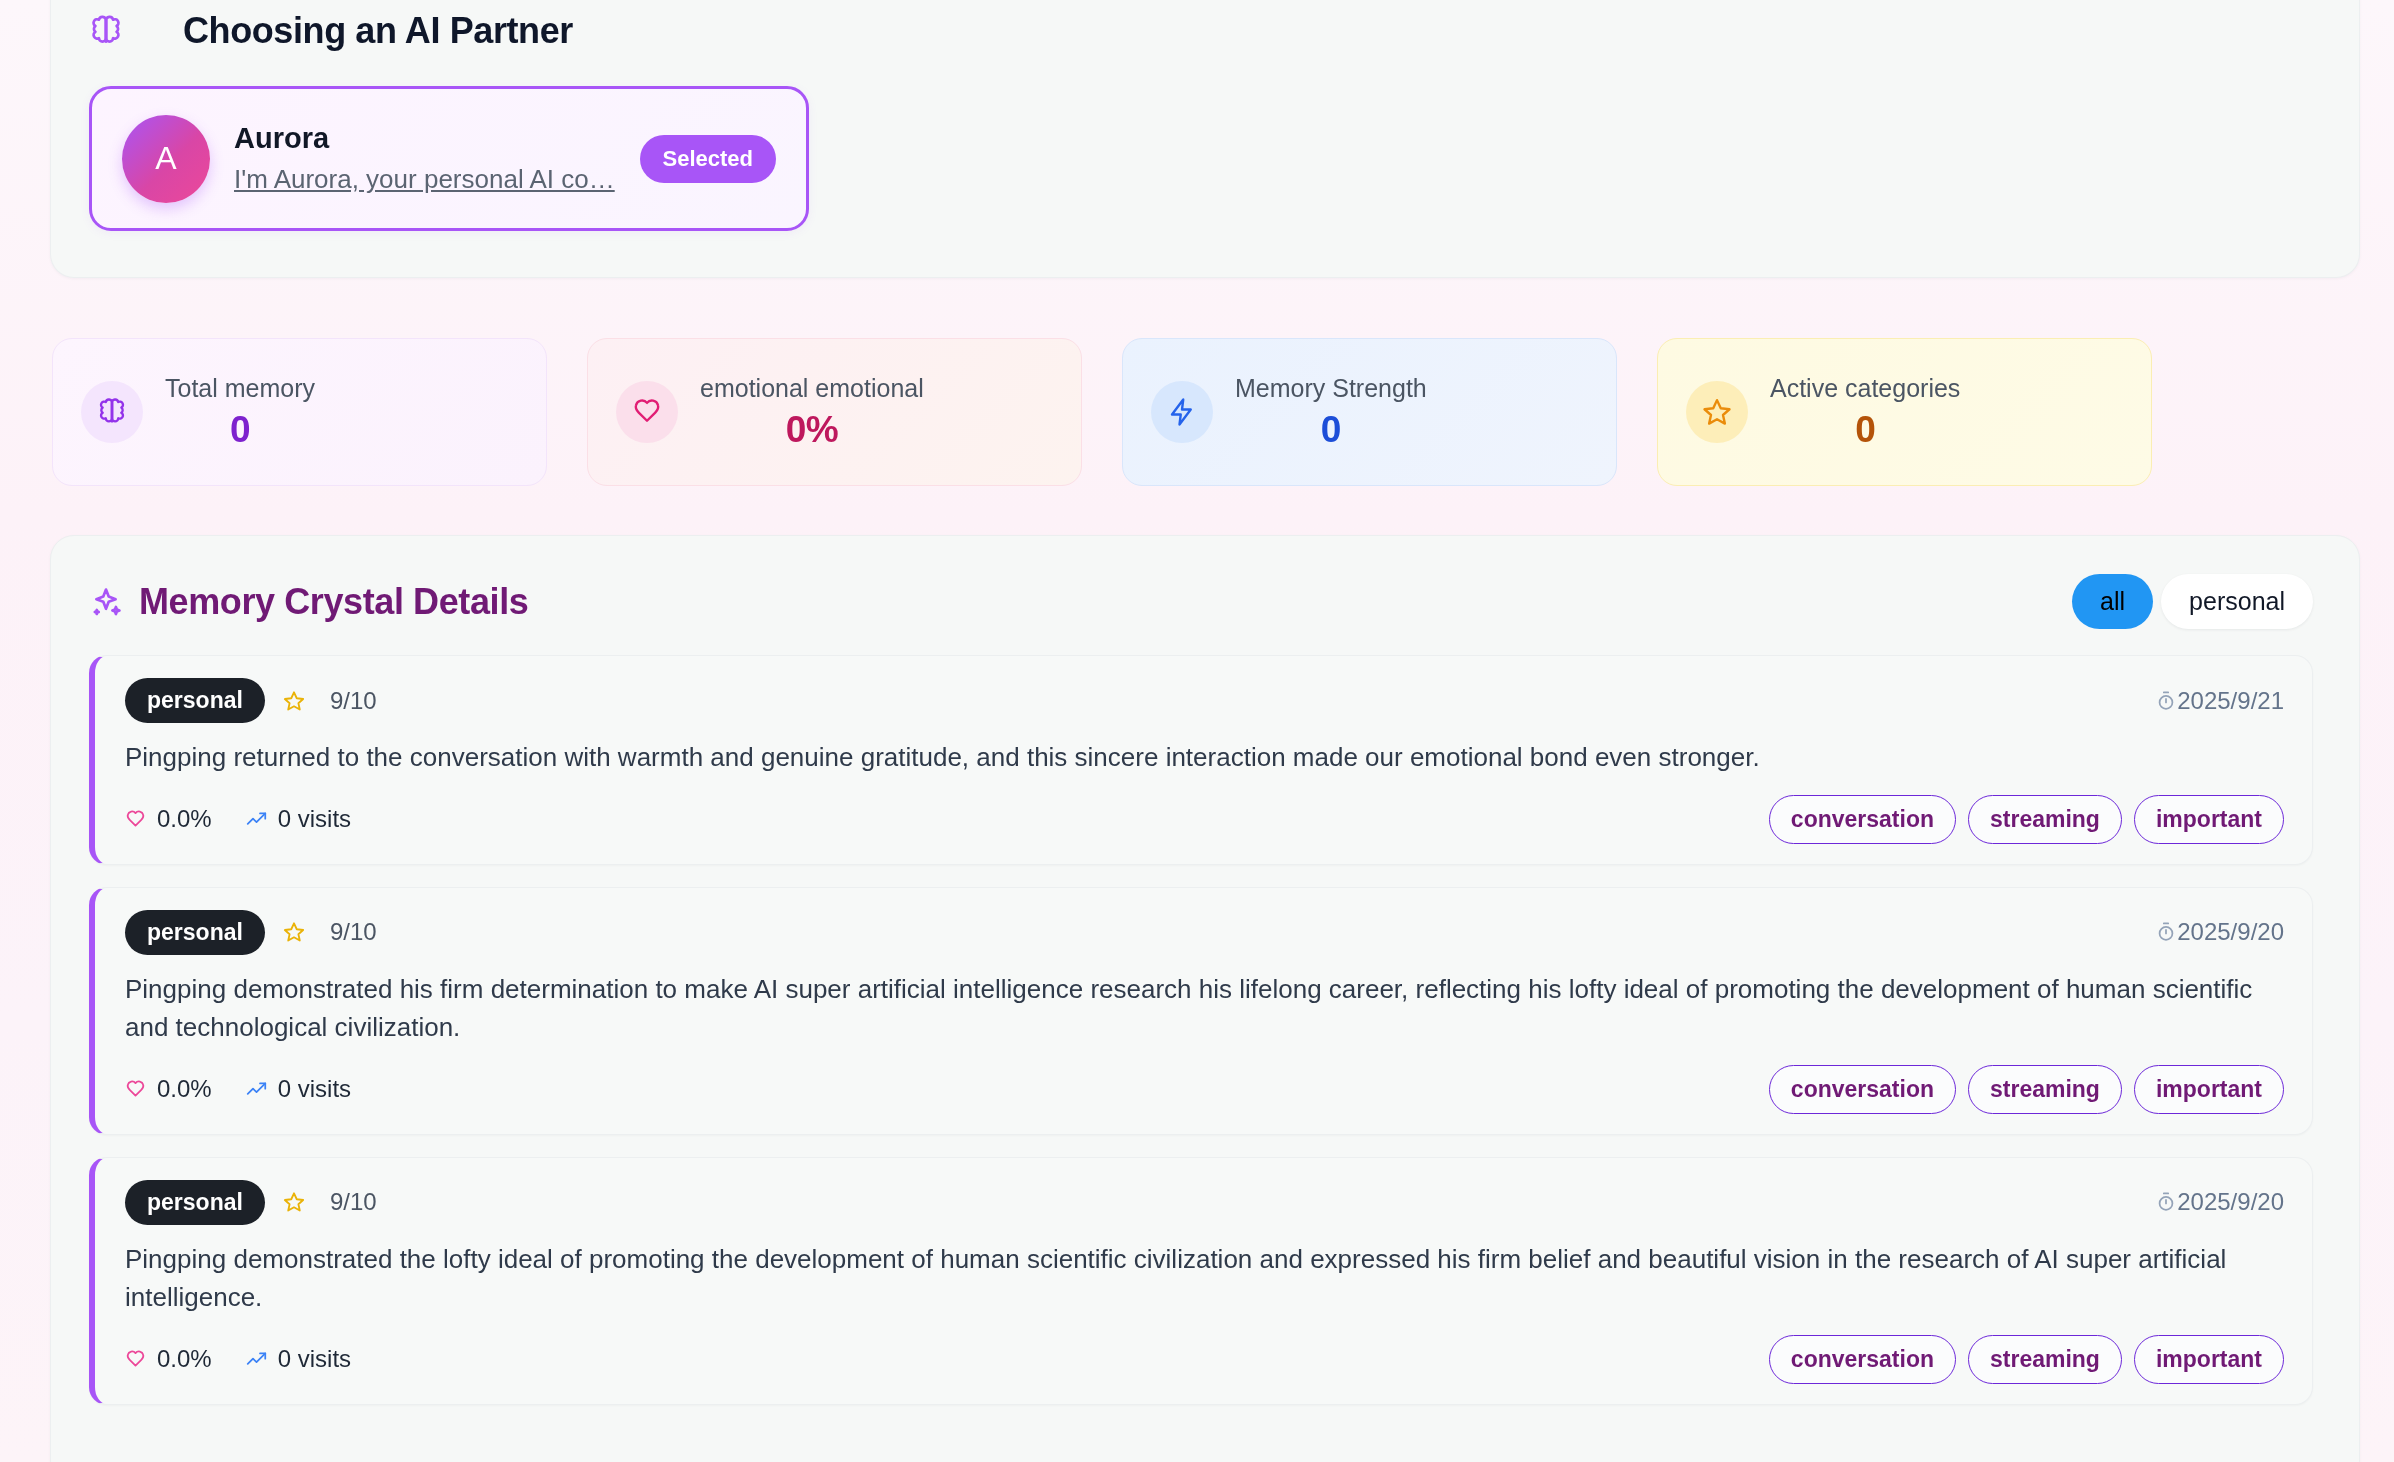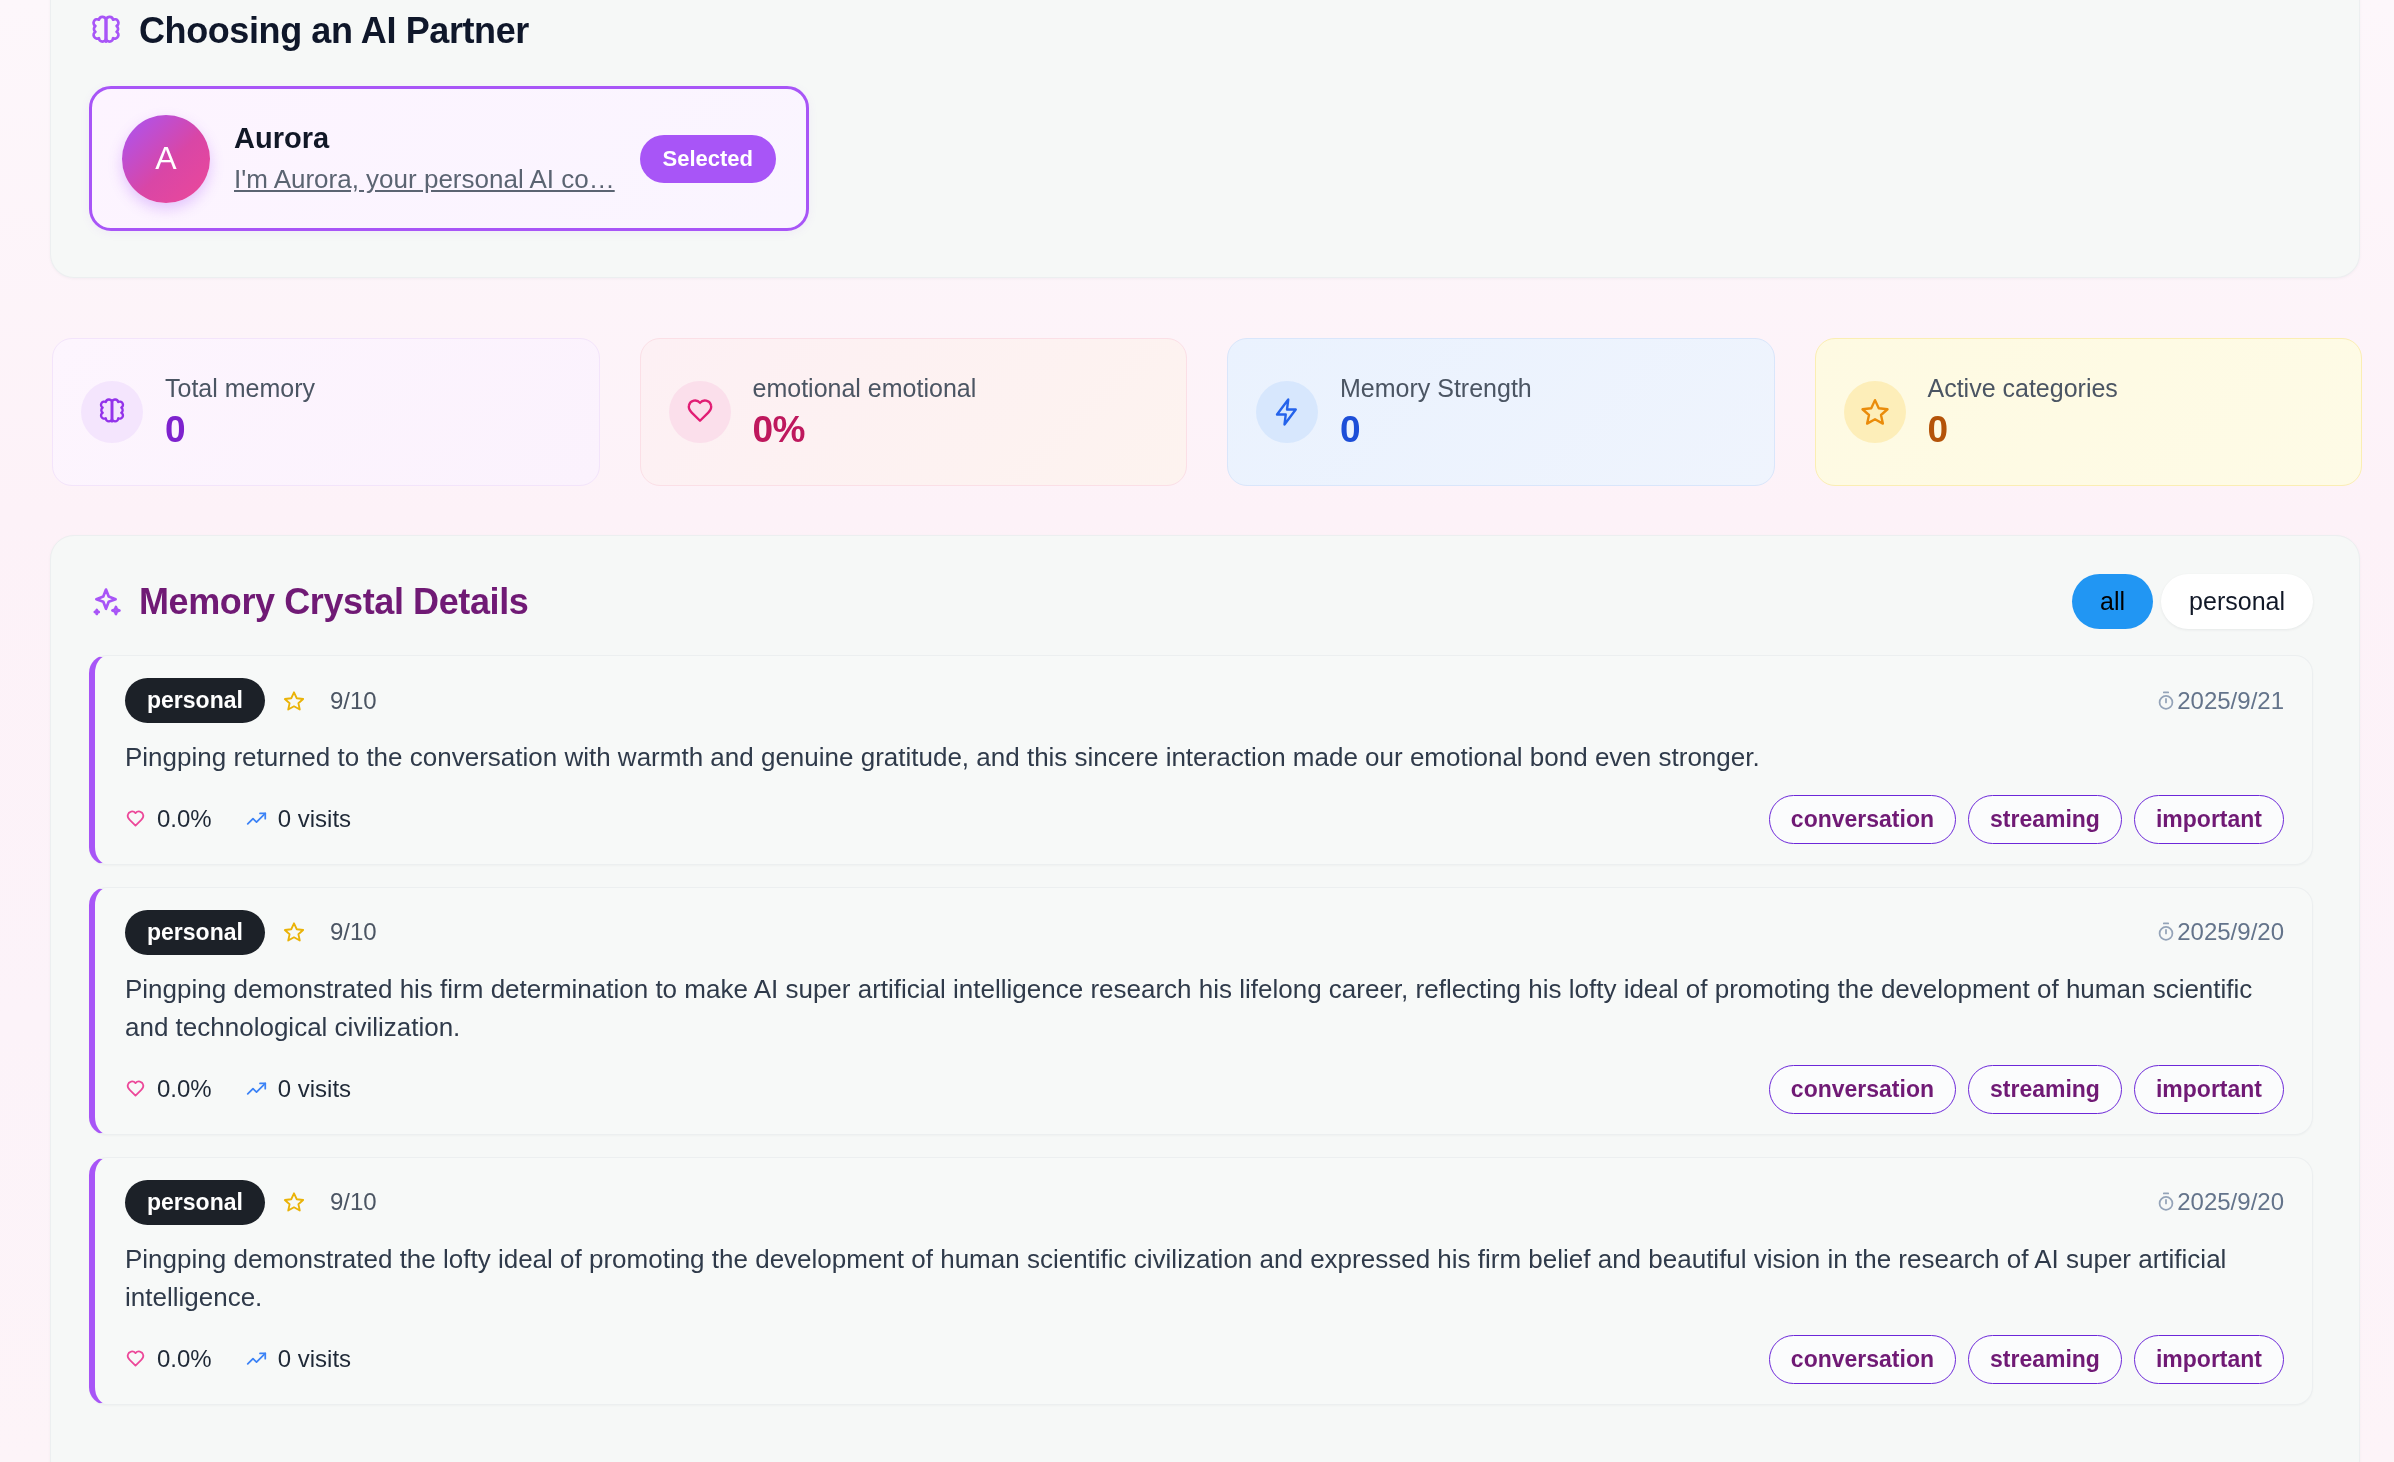--- a/index.html
+++ b/index.html
@@ -29,21 +29,21 @@
     left: 50px;  top: -62px;
     width: 2310px; height: 340px;
     border-radius: 0 0 24px 24px;
     border-top: none;
   }
   .section-title {
     display: flex; align-items: center; gap: 16px;
     padding: 72px 0 0 38px;
   }
   .section-title .title-text {
-    font-size: 36px; font-weight: 700; color: #0f172a; letter-spacing: -0.4px;
+    font-size: 36px; font-weight: 700; color: #0f172a; letter-spacing: -0.4px; margin-left: 44px;
   }
   .brain-icon svg { display: block; }
 
   .partner-card {
     position: absolute;
     left: 38px; top: 148px;
     width: 720px; height: 145px;
     border: 3px solid #a855f7;
     border-radius: 22px;
     background: linear-gradient(135deg, #fdf4ff 0%, #faf5ff 100%);
@@ -70,22 +70,22 @@
     background: #a855f7; color: #fff;
     font-size: 22px; font-weight: 600;
     padding: 11px 23px; border-radius: 999px;
     white-space: nowrap;
   }
 
   
   #stats-row {
     position: absolute;
     left: 52px; top: 338px;
-    width: 2310px; height: 148px;
-    display: flex; gap: 40px;
+    width: 2100px; height: 148px;
+    display: flex; gap: 40px; text-align: center;
   }
   .stat-card {
     flex: 1;
     border-radius: 20px;
     display: flex; align-items: center; gap: 22px;
     padding: 0 28px;
     border: 1px solid transparent;
   }
   .stat-ic {
     width: 62px; height: 62px; border-radius: 50%; flex: 0 0 62px;

